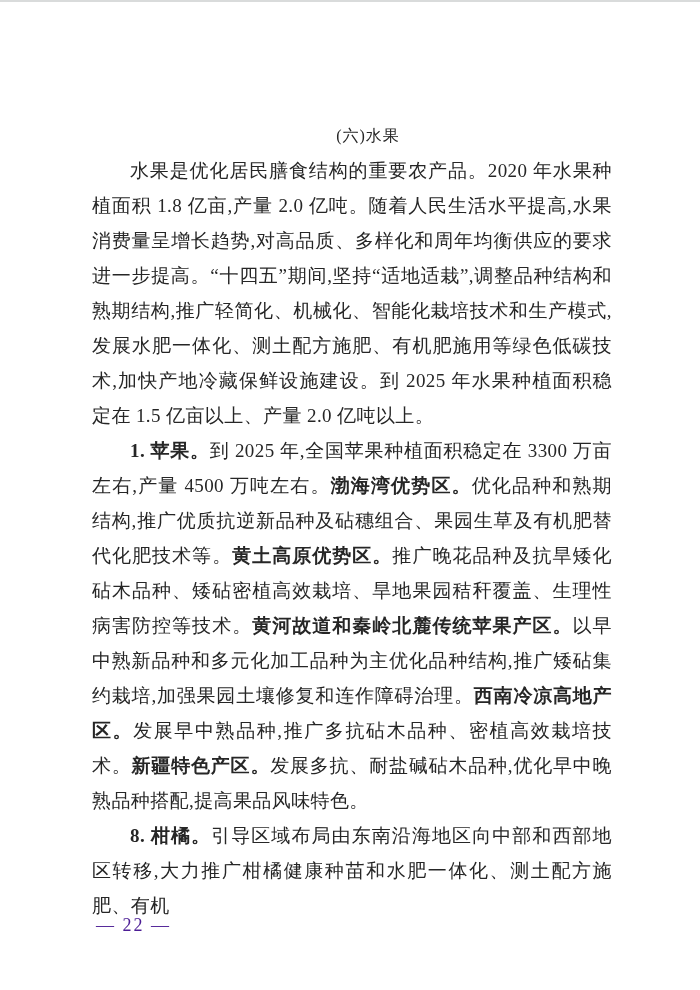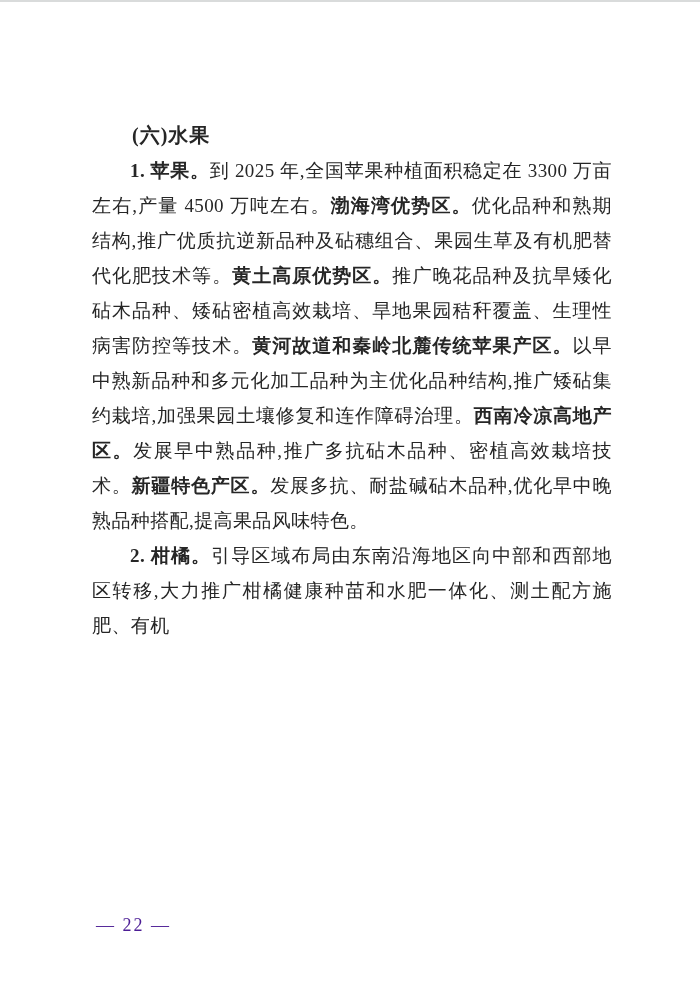--- a/index.html
+++ b/index.html
@@ -30,25 +30,26 @@
   }
   .content {
     position: absolute;
     left: 92px;
     top: 118px;
     width: 520px;
     color: #262626;
   }
   .heading {
     margin: 0;
-    font-size: 20px;
-    font-weight: 700;
+    font-size: 16px;
+    font-weight: 400;
     line-height: 35px;
     text-indent: 2em;
     letter-spacing: 1px;
+    text-align: center;
   }
   .para {
     margin: 0;
     font-size: 19px;
     line-height: 35px;
     text-indent: 2em;
     text-align: justify;
     letter-spacing: 0.4px;
     word-break: normal;
   }
@@ -72,20 +73,21 @@
 </style>
 </head>
 <body>
 
 <div class="page">
   <div class="scan-edge-top"></div>
 
   <div class="content">
     <h2 class="heading">(六)水果</h2>
 
+    <p class="para"><span class="run">水果是优化居民膳食结构的重要农产品。2020 年水果种植面积 1.8 亿亩,产量 2.0 亿吨。随着人民生活水平提高,水果消费量呈增长趋势,对高品质、多样化和周年均衡供应的要求进一步提高。“十四五”期间,坚持“适地适栽”,调整品种结构和熟期结构,推广轻简化、机械化、智能化栽培技术和生产模式,发展水肥一体化、测土配方施肥、有机肥施用等绿色低碳技术,加快产地冷藏保鲜设施建设。到 2025 年水果种植面积稳定在 1.5 亿亩以上、产量 2.0 亿吨以上。</span></p>
 
     <p class="para"><span class="run bold">1. 苹果。</span><span class="run">到 2025 年,全国苹果种植面积稳定在 3300 万亩左右,产量 4500 万吨左右。</span><span class="run bold">渤海湾优势区。</span><span class="run">优化品种和熟期结构,推广优质抗逆新品种及砧穗组合、果园生草及有机肥替代化肥技术等。</span><span class="run bold">黄土高原优势区。</span><span class="run">推广晚花品种及抗旱矮化砧木品种、矮砧密植高效栽培、旱地果园秸秆覆盖、生理性病害防控等技术。</span><span class="run bold">黄河故道和秦岭北麓传统苹果产区。</span><span class="run">以早中熟新品种和多元化加工品种为主优化品种结构,推广矮砧集约栽培,加强果园土壤修复和连作障碍治理。</span><span class="run bold">西南冷凉高地产区。</span><span class="run">发展早中熟品种,推广多抗砧木品种、密植高效栽培技术。</span><span class="run bold">新疆特色产区。</span><span class="run">发展多抗、耐盐碱砧木品种,优化早中晚熟品种搭配,提高果品风味特色。</span></p>
 
-    <p class="para"><span class="run bold">2. 柑橘。</span><span class="run">引导区域布局由东南沿海地区向中部和西部地区转移,大力推广柑橘健康种苗和水肥一体化、测土配方施肥、有机</span></p>
+    <p class="para"><span class="run bold">8. 柑橘。</span><span class="run">引导区域布局由东南沿海地区向中部和西部地区转移,大力推广柑橘健康种苗和水肥一体化、测土配方施肥、有机</span></p>
   </div>
 
   <div class="page-number">— 22 —</div>
 </div>
 
 </body></html>

